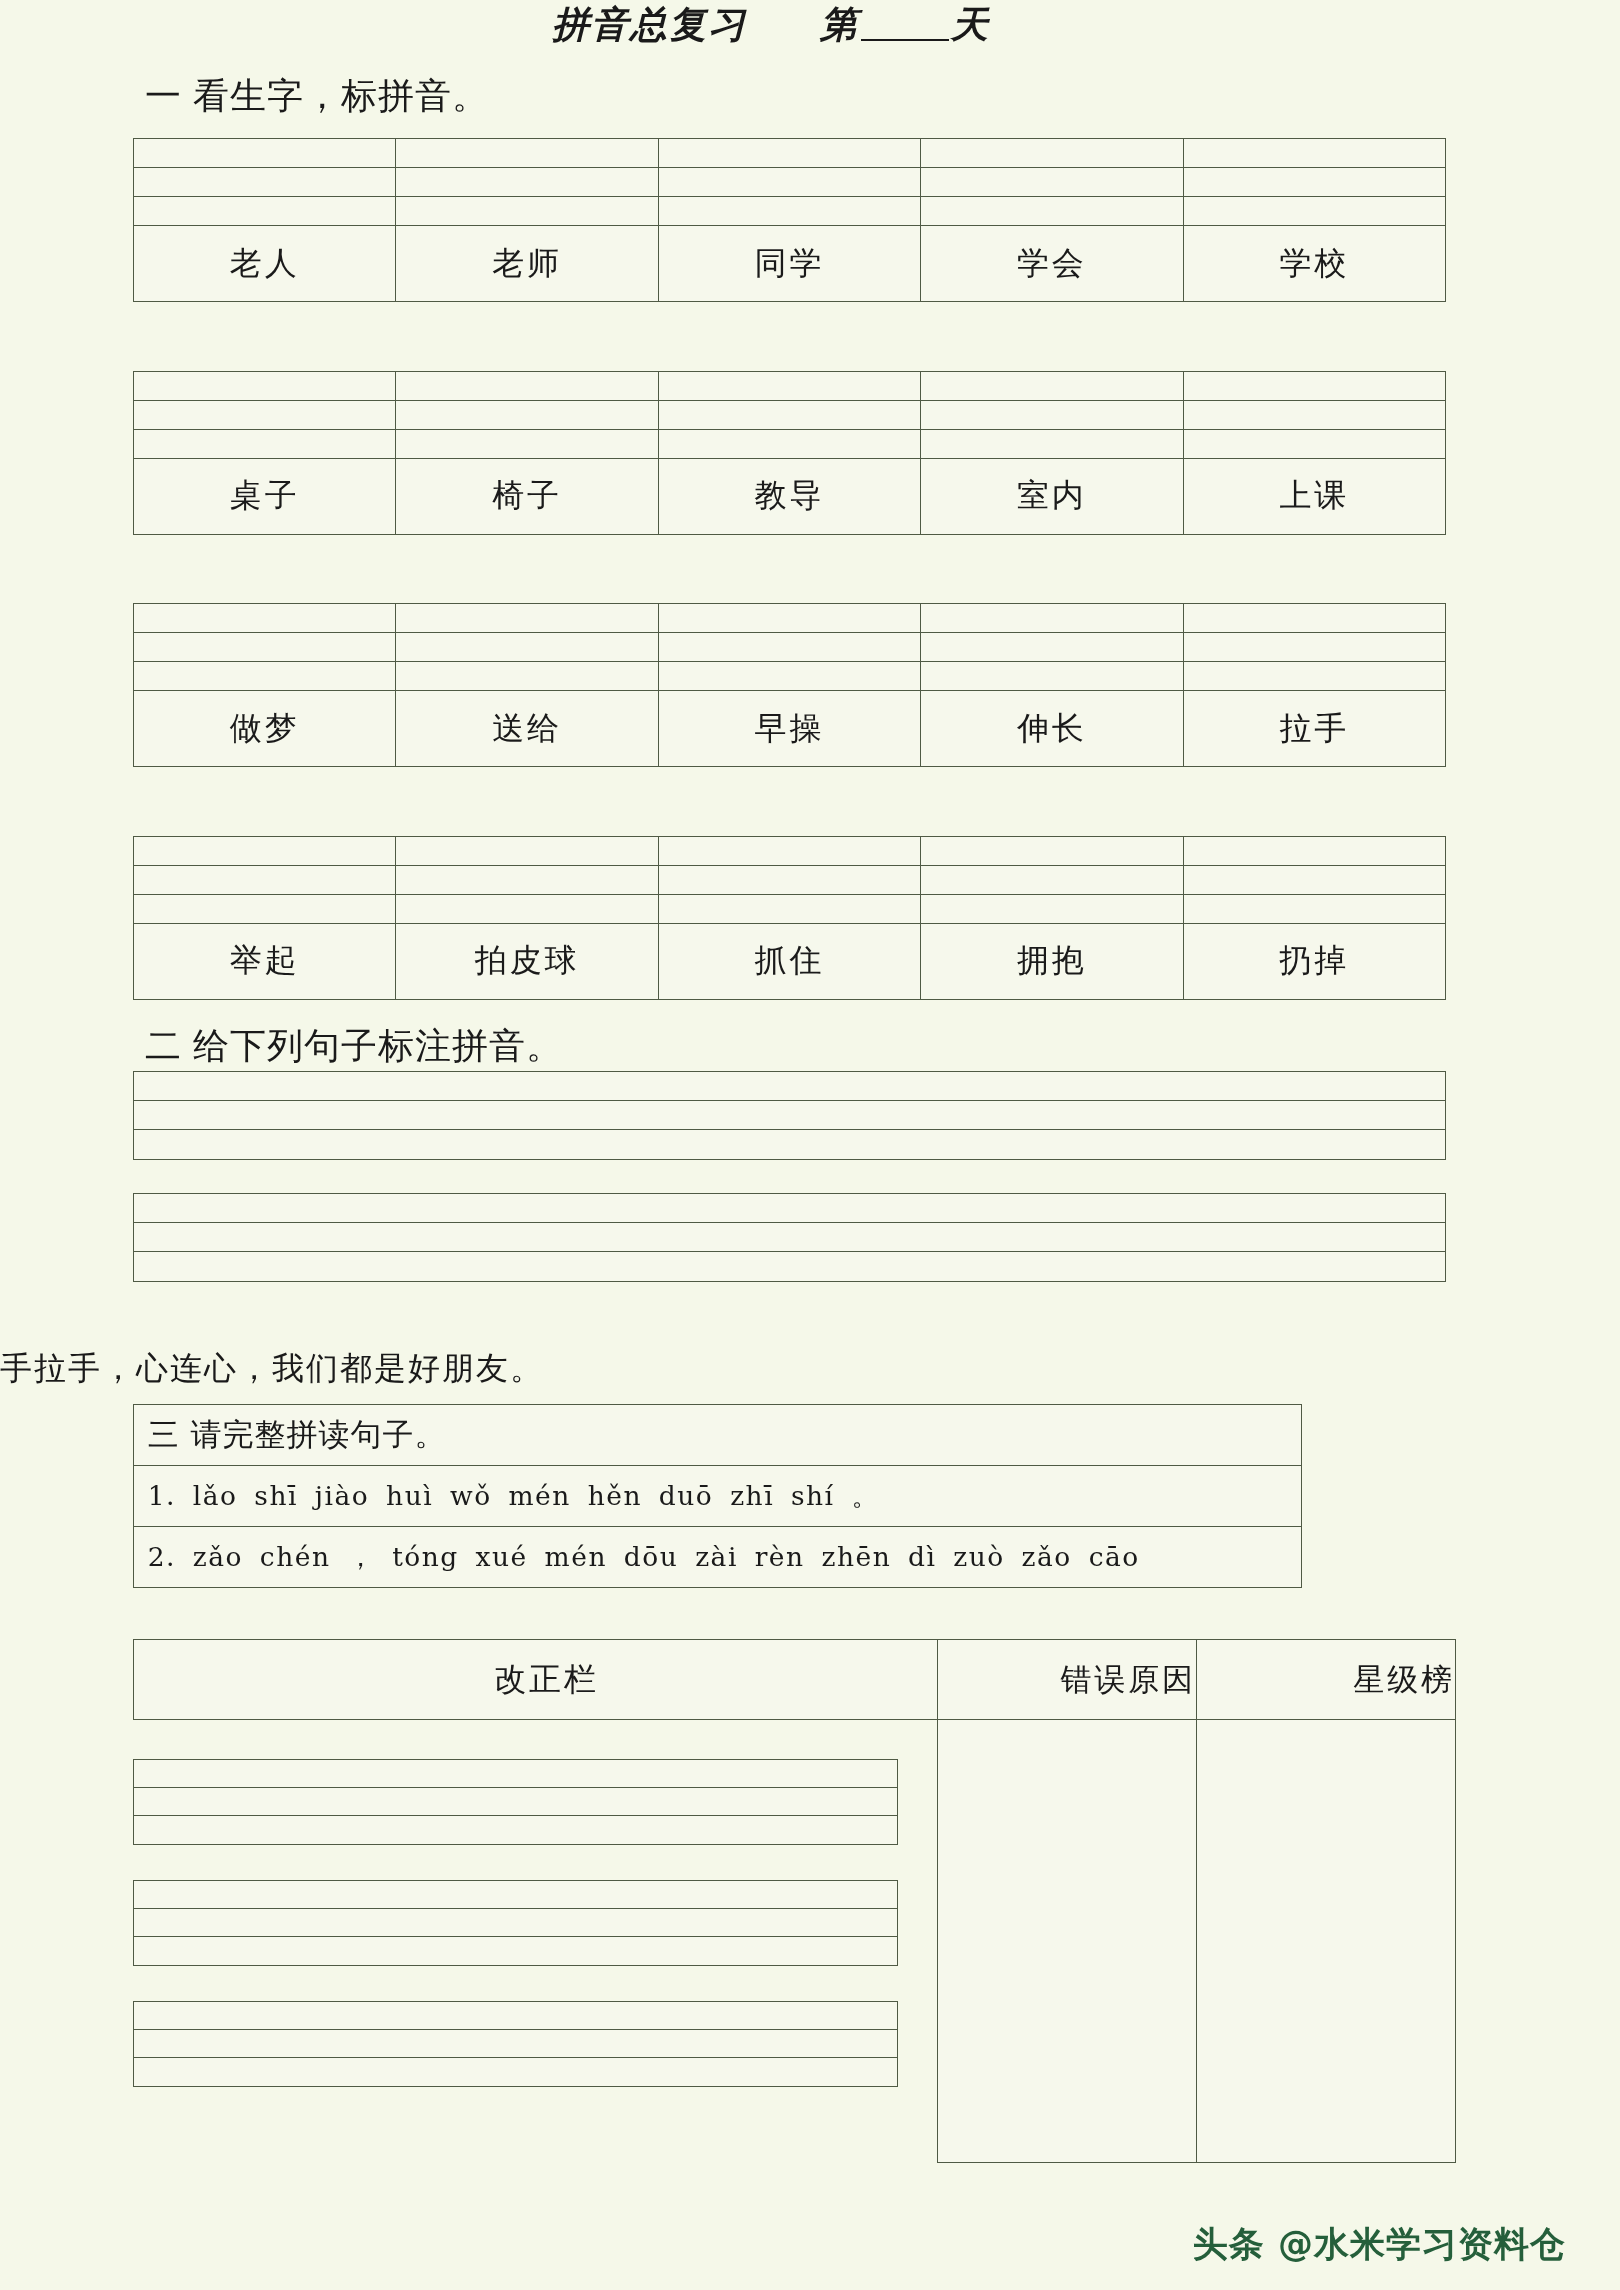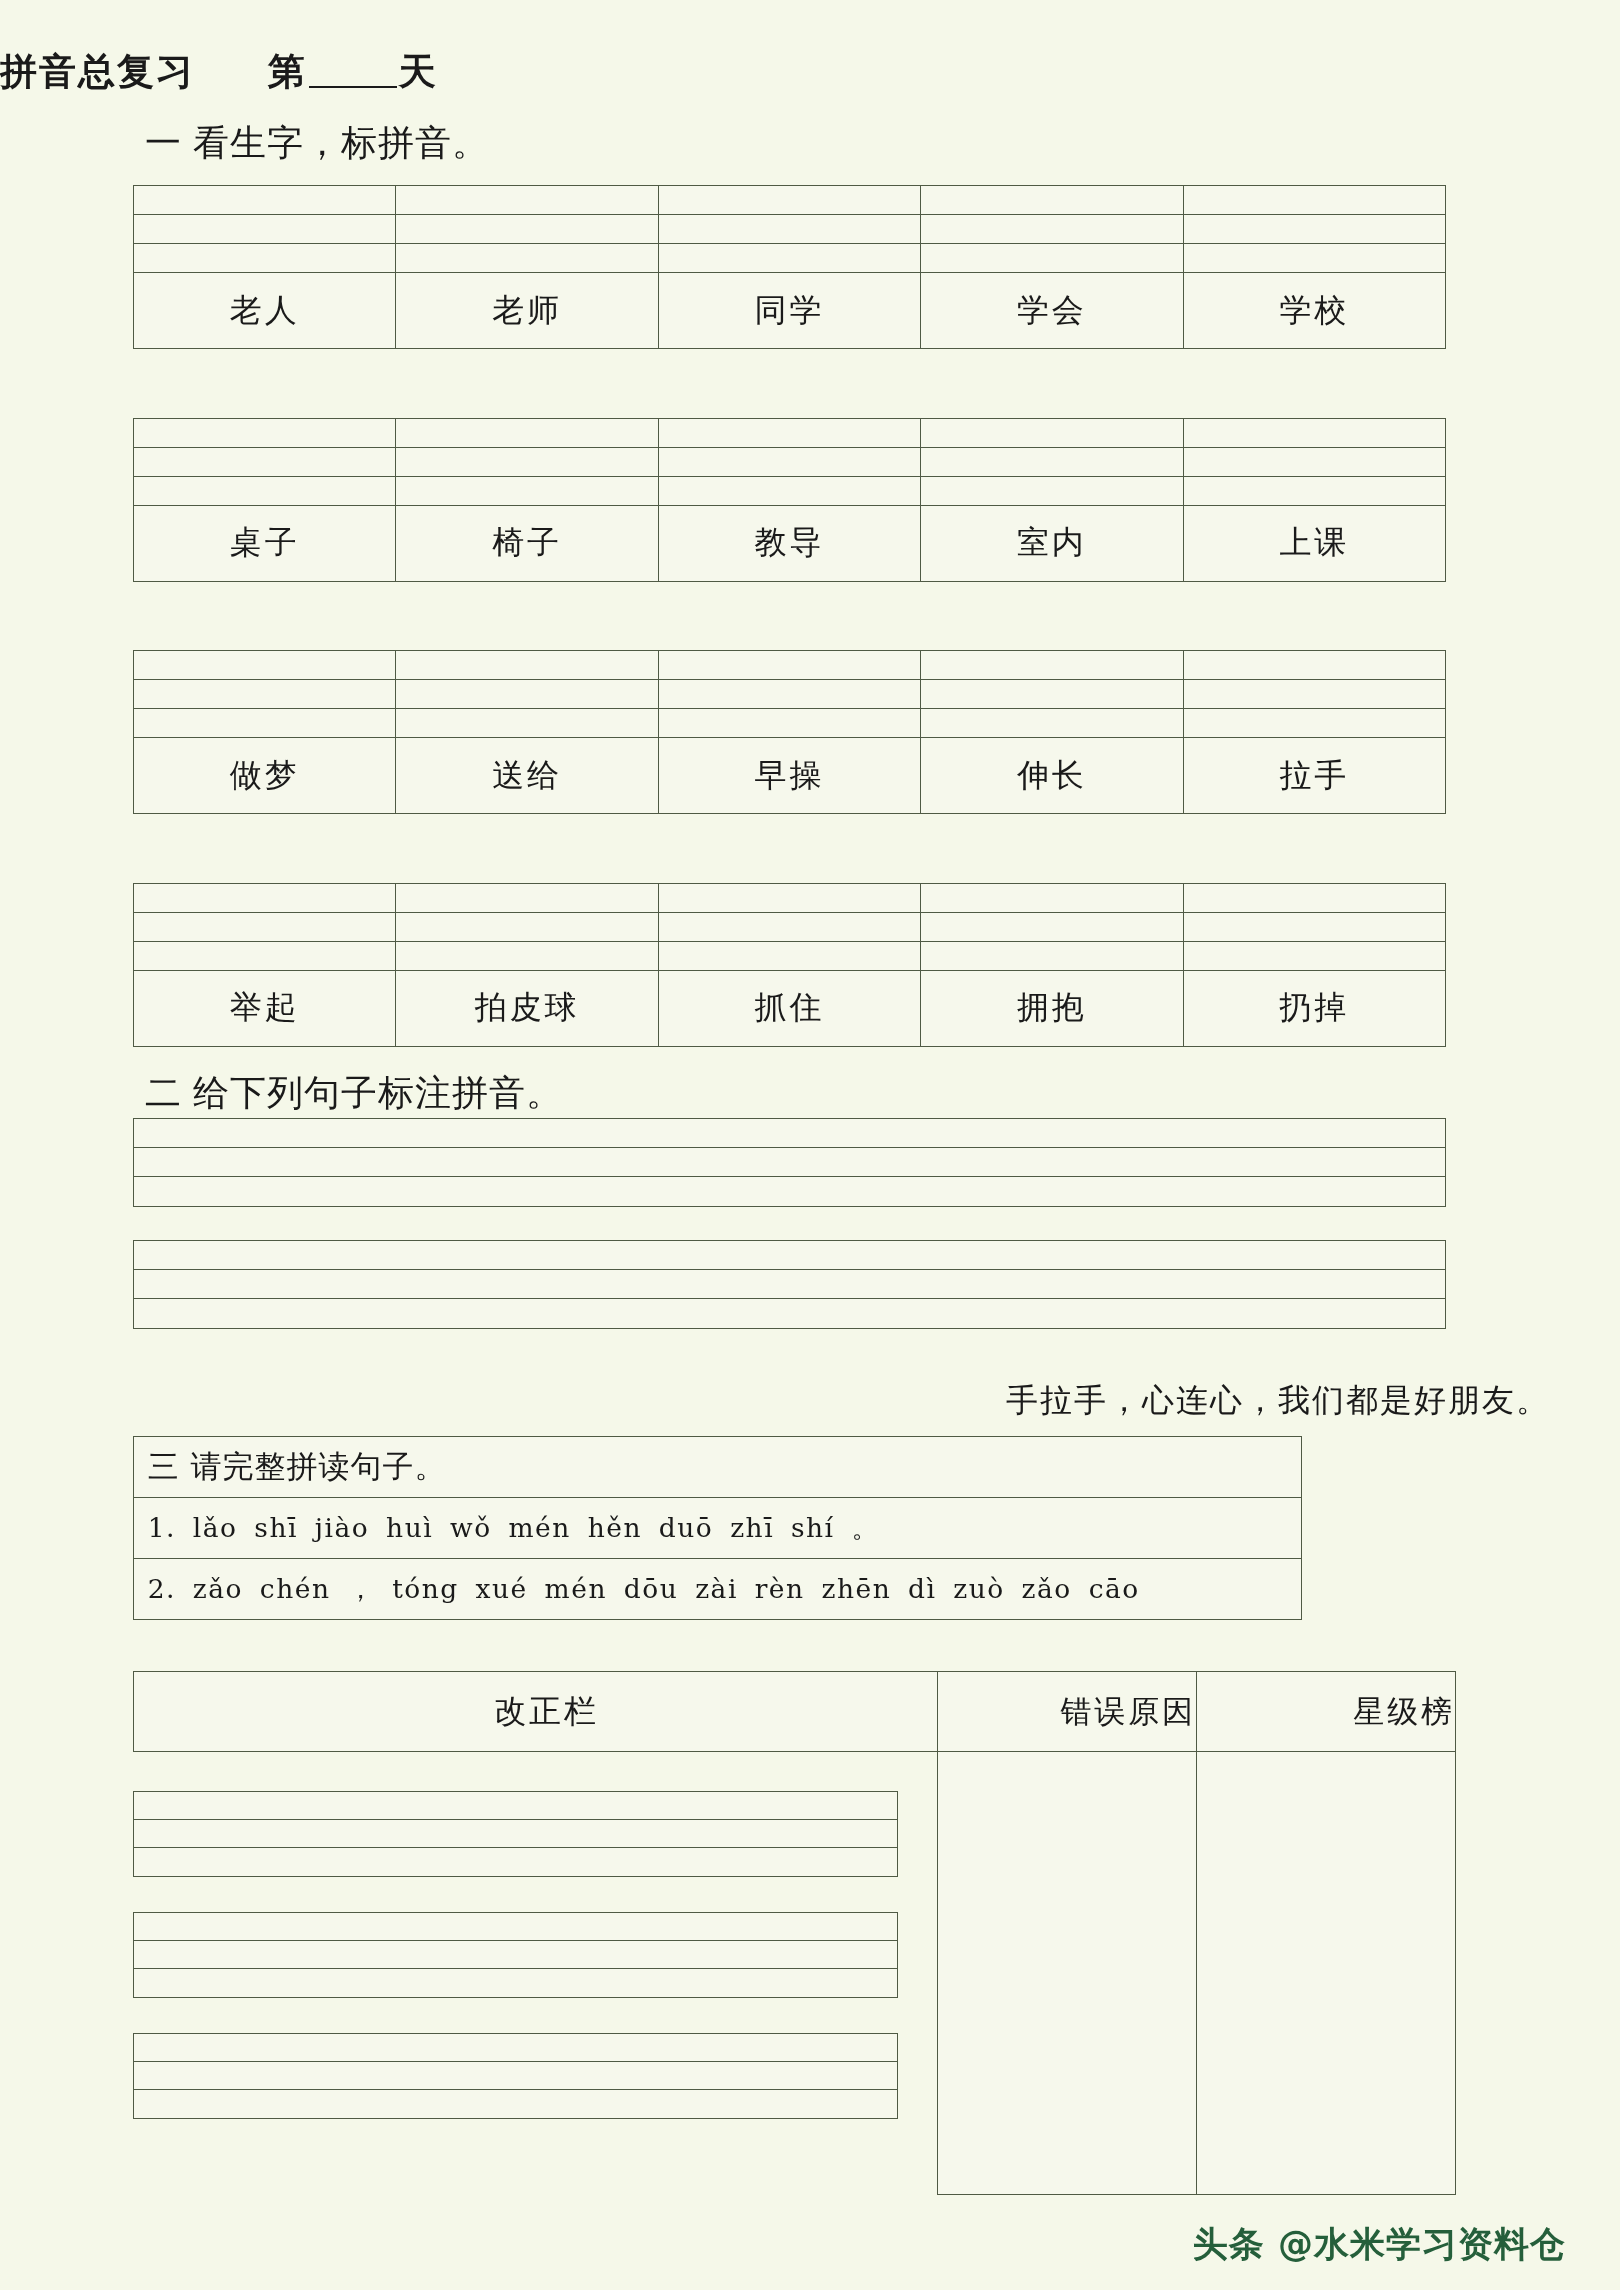--- a/index.html
+++ b/index.html
@@ -16,26 +16,27 @@
 
   .page {
     position: relative;
     width: 1620px;
     height: 2291px;
     padding: 0;
   }
 
   
   .title {
+    text-align: center;
     font-size: 37px;
     font-weight: bold;
     letter-spacing: 2px;
-    padding-top: 47px;
     padding-right: 78px;
     font-family: "DejaVu Sans", "Liberation Sans", sans-serif;
+    font-style: italic;
   }
   .title .day-blank {
     display: inline-block;
     border-bottom: 2.9px solid #1a1a1a;
     width: 88px;
     margin: 0 2px;
     vertical-align: -3.9px;
   }
 
   
@@ -92,24 +93,24 @@
     height: 29px;
     border-bottom: 1px solid #4f5a44;
     background: #f6f8ec;
   }
   .ruled-block .ruled-line:last-child { border-bottom: none; }
 
   .ruled-gap { height: 33px; }
 
   
   .center-sentence {
-    text-align: right;
+    text-align: left;
     font-size: 32px;
     letter-spacing: 2px;
-    margin-top: 50px;
+    margin-top: 65px;
     margin-bottom: 13.7px;
     padding-right: 70px;
     font-family: "DejaVu Serif", "Liberation Serif", serif;
   }
 
   
   table.pinyin-table {
     width: 1169px;
     margin-left: 133px;
     border-collapse: collapse;

